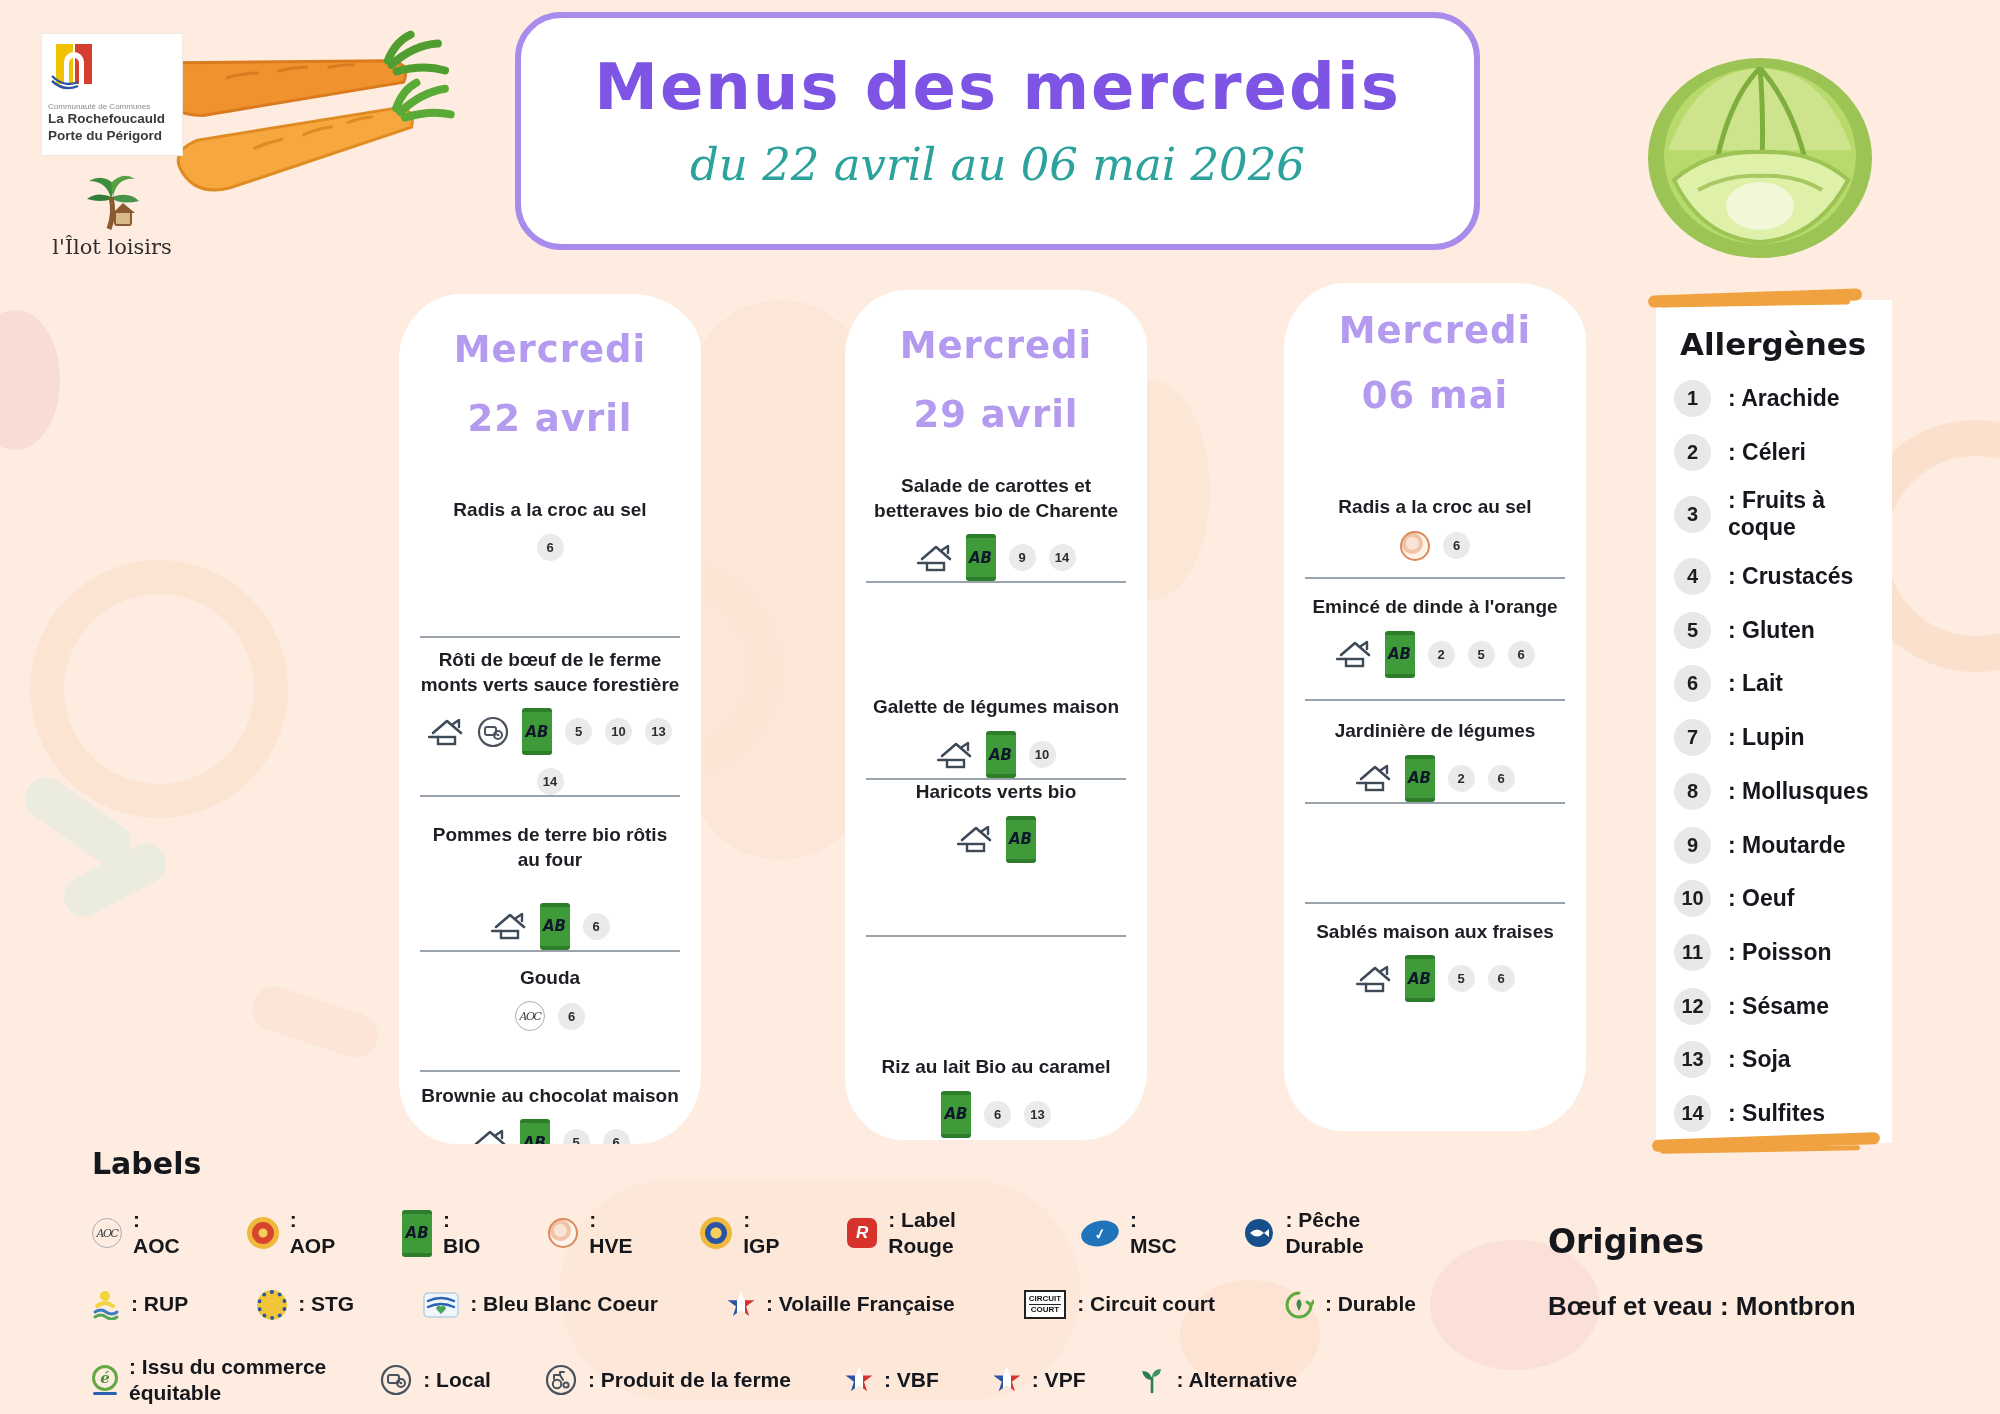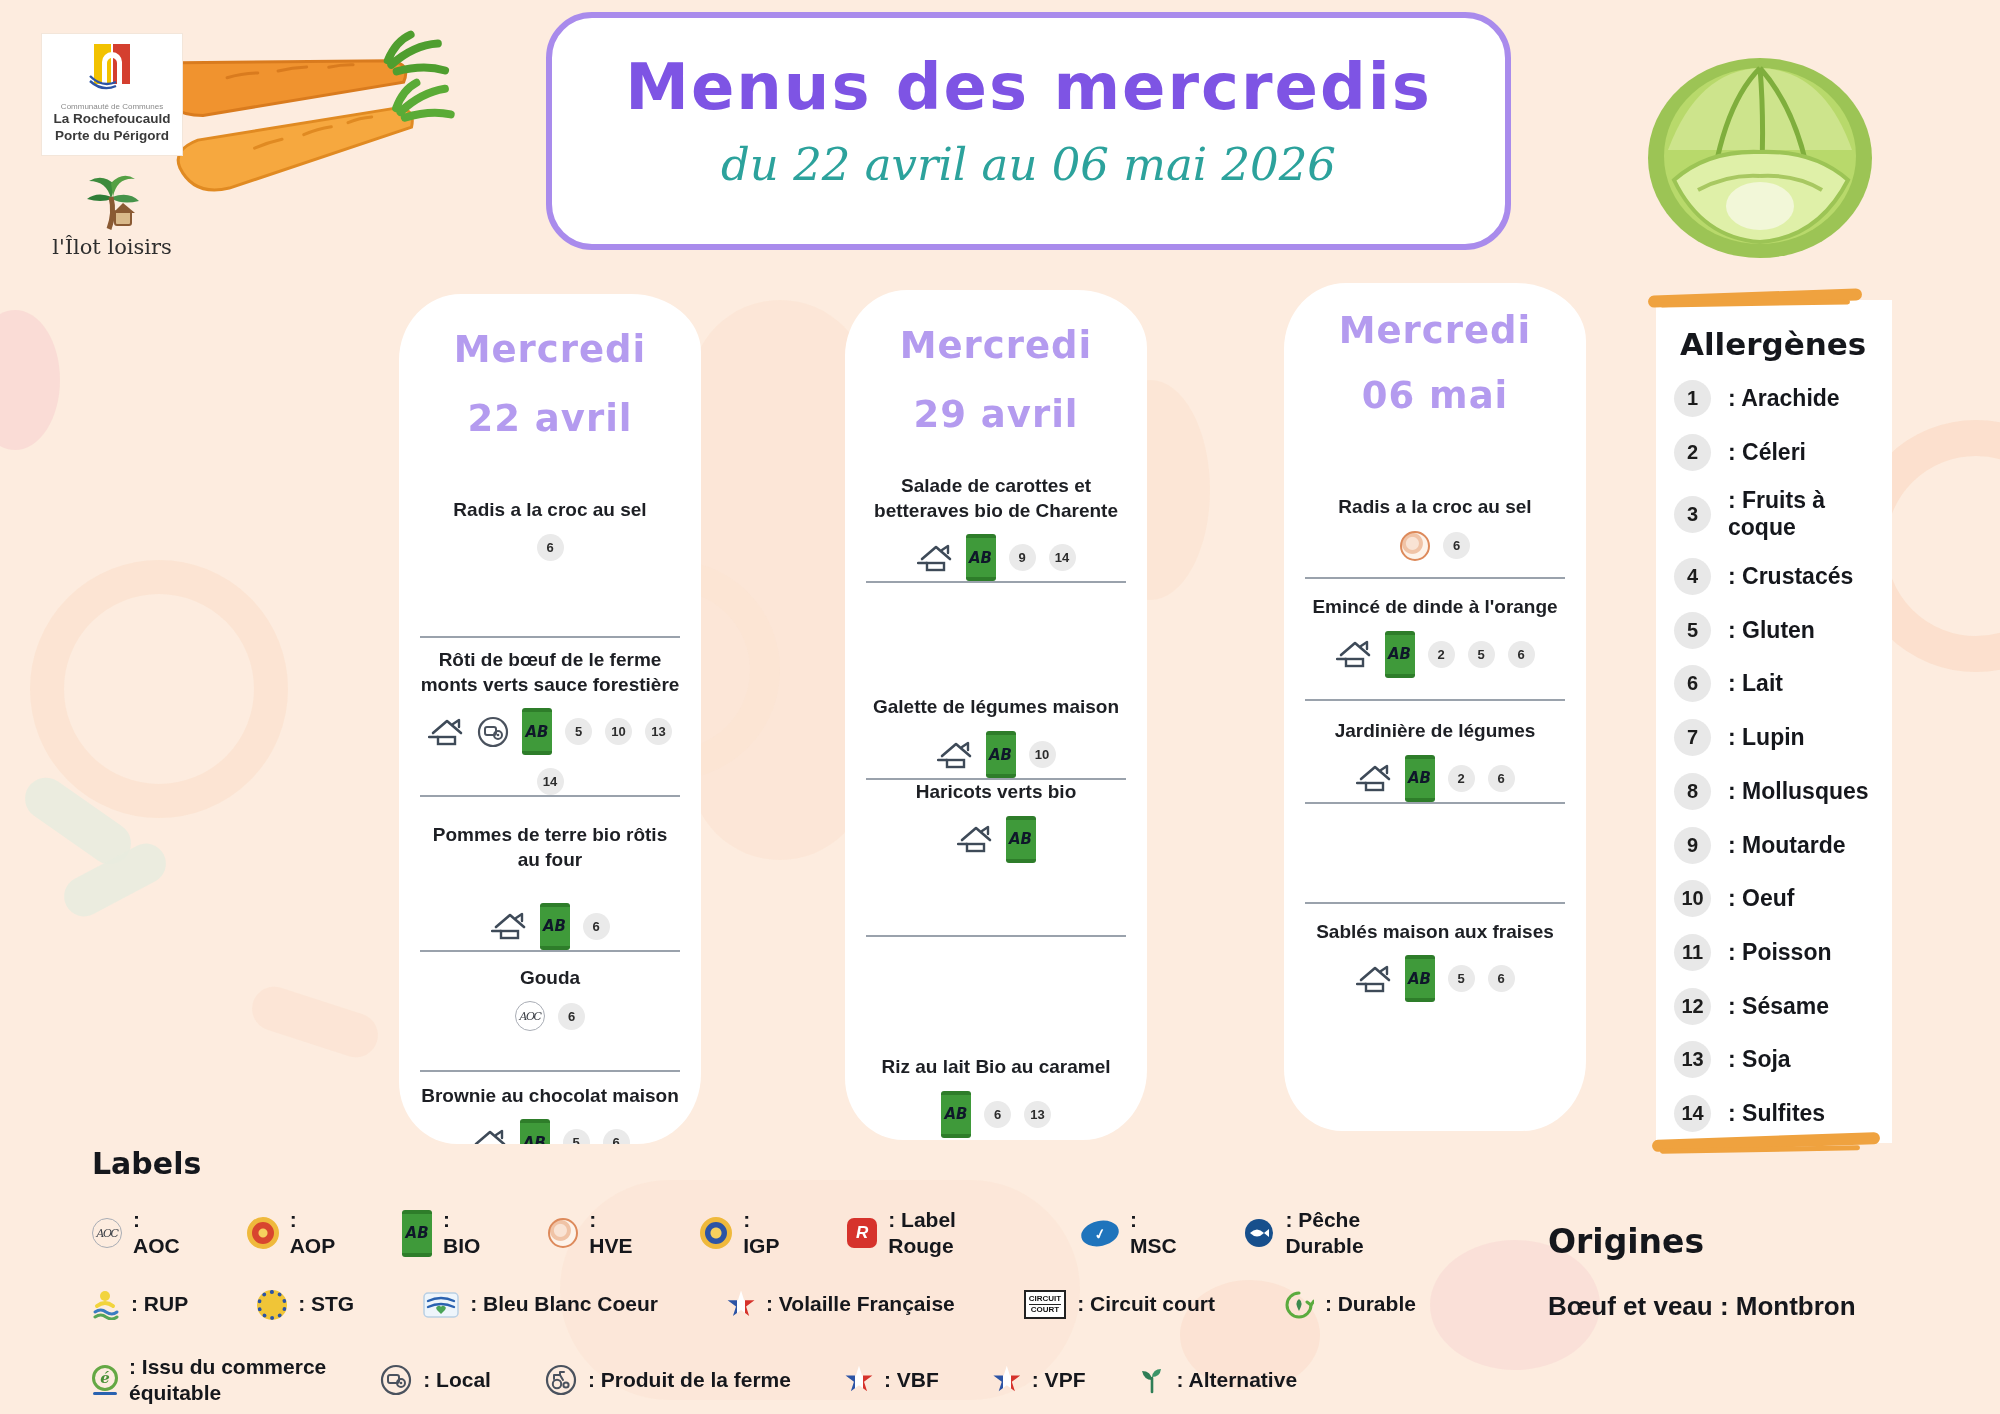--- a/index.html
+++ b/index.html
@@ -9,28 +9,28 @@
     font-family:"Liberation Sans",sans-serif;
     color:#1a1c21;
   }
   
   .deco{position:absolute;z-index:0;pointer-events:none;}
   .blob{border-radius:50%;}
   .ring{border-radius:50%;background:transparent !important;}
   .bar{border-radius:40px;}
   
   .brand{position:absolute;left:42px;top:34px;width:140px;z-index:3;}
-  .cdc-box{background:#fff;padding:8px 6px 10px 6px;text-align:center;box-shadow:0 0 0 1px #f3e6da;}
+  .cdc-box{background:#fff;padding:8px 6px 10px 6px;text-align:left;box-shadow:0 0 0 1px #f3e6da;}
   .cdc-line1{font-size:8px;color:#8a8a8a;margin-top:4px;}
   .cdc-line2,.cdc-line3{font-size:13.5px;font-weight:700;color:#3a3a3a;line-height:1.25;}
   .ilot{margin-top:16px;text-align:center;}
   .ilot-name{font-size:21px;color:#2e2e2e;font-family:"DejaVu Serif",serif;margin-top:-2px;}
   
   .header-card{
-    position:absolute;left:546px;top:12px;width:965px;height:238px;z-index:2;
+    position:absolute;left:515px;top:12px;width:965px;height:238px;z-index:2;
     background:#fff;border:6px solid #a98bec;
     border-radius:46px;box-sizing:border-box;text-align:center;
   }
   .header-title{
     margin-top:32px;font-size:64px;font-weight:800;letter-spacing:2px;
     color:#7e54e4;font-family:"DejaVu Sans",sans-serif;
   }
   .header-subtitle{
     margin-top:14px;font-size:45px;color:#2ca29c;
     font-family:"DejaVu Serif",serif;font-style:italic;

